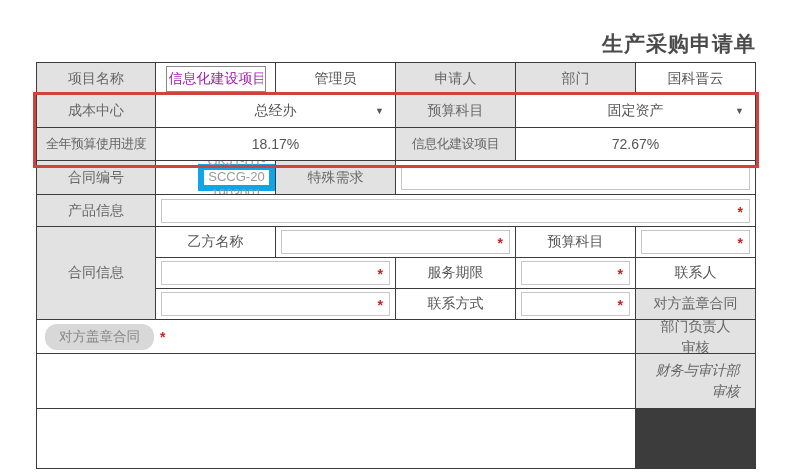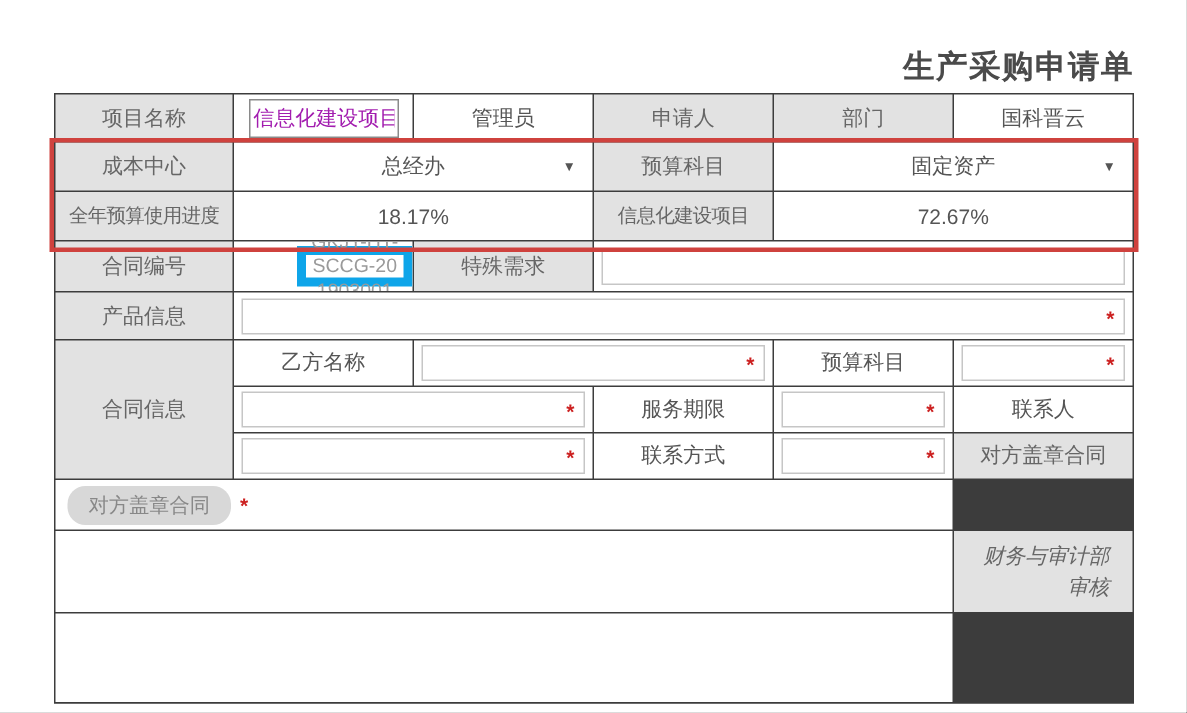--- a/index.html
+++ b/index.html
@@ -147,20 +147,23 @@
           <span class="star">*</span>
         </div>
       </div>
 
       <div class="cell hdr">对方盖章合同</div>
       <div class="cell span5 left pill-row">
         <button class="pill">对方盖章合同</button>
         <span class="star">*</span>
       </div>
 
+      <div class="cell hdr approval-dept">
+        <span>部门负责人审核</span>
+      </div>
       <div class="cell span5"></div>
 
       <div class="cell hdr approval-fin">
         <span>财务与审计部审核</span>
       </div>
       <div class="cell span5"></div>
 
     </div>
     <div class="red-box"></div>
   </div>

